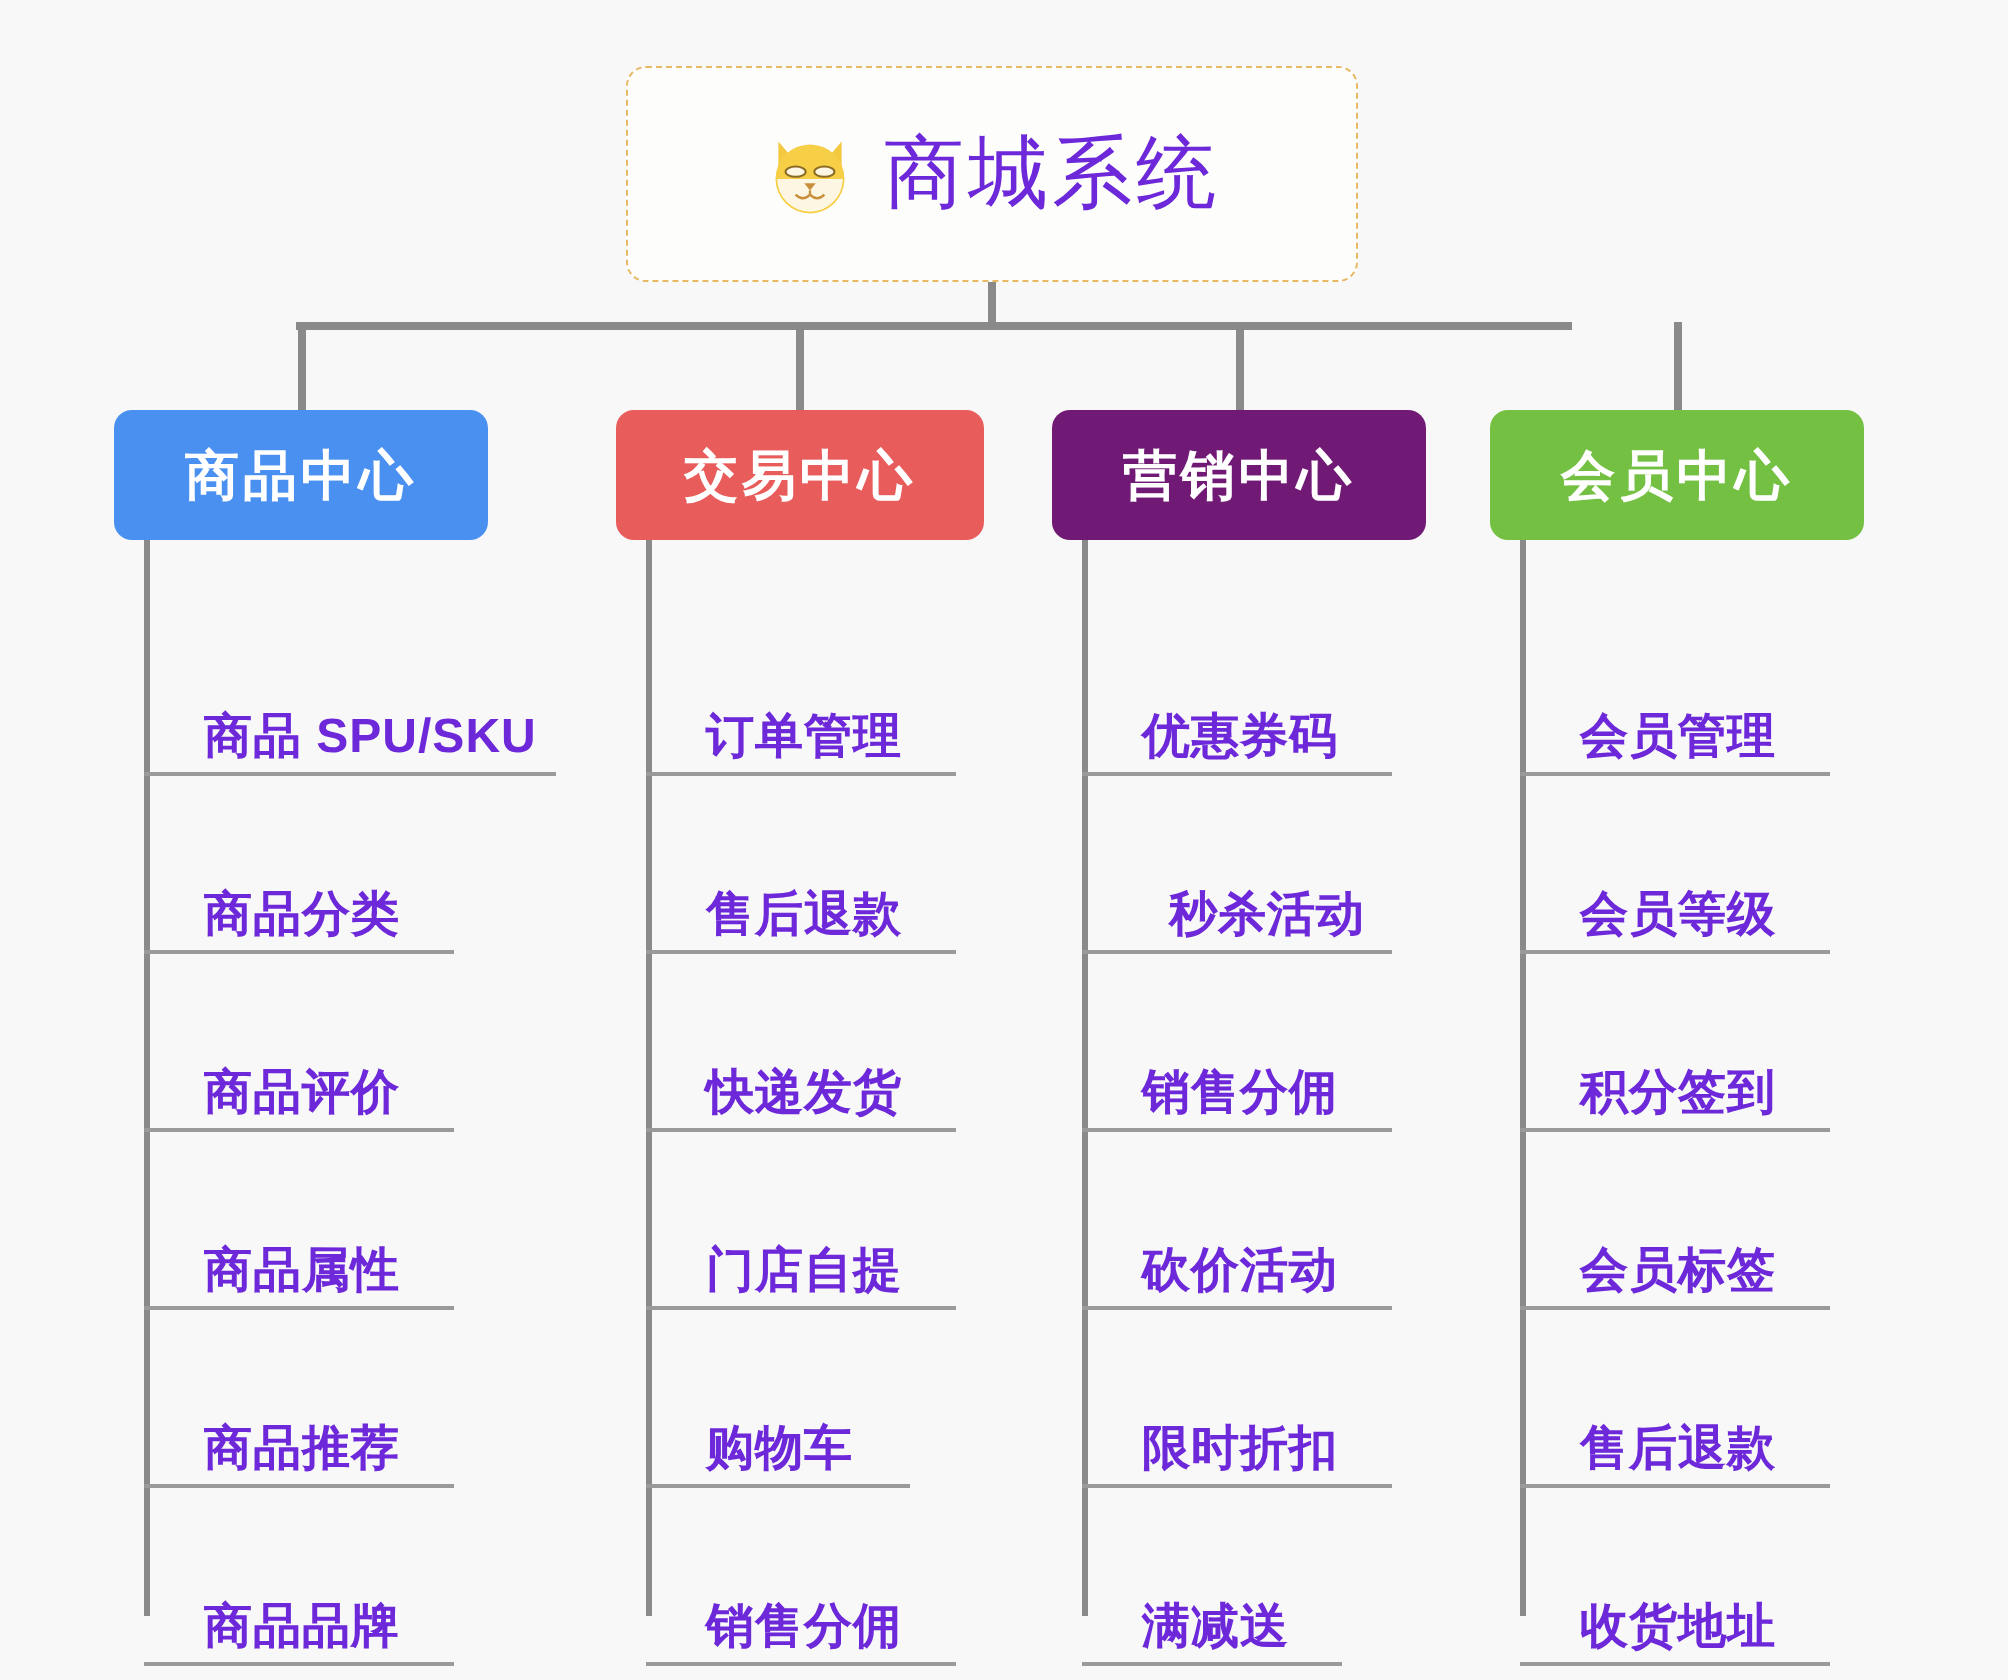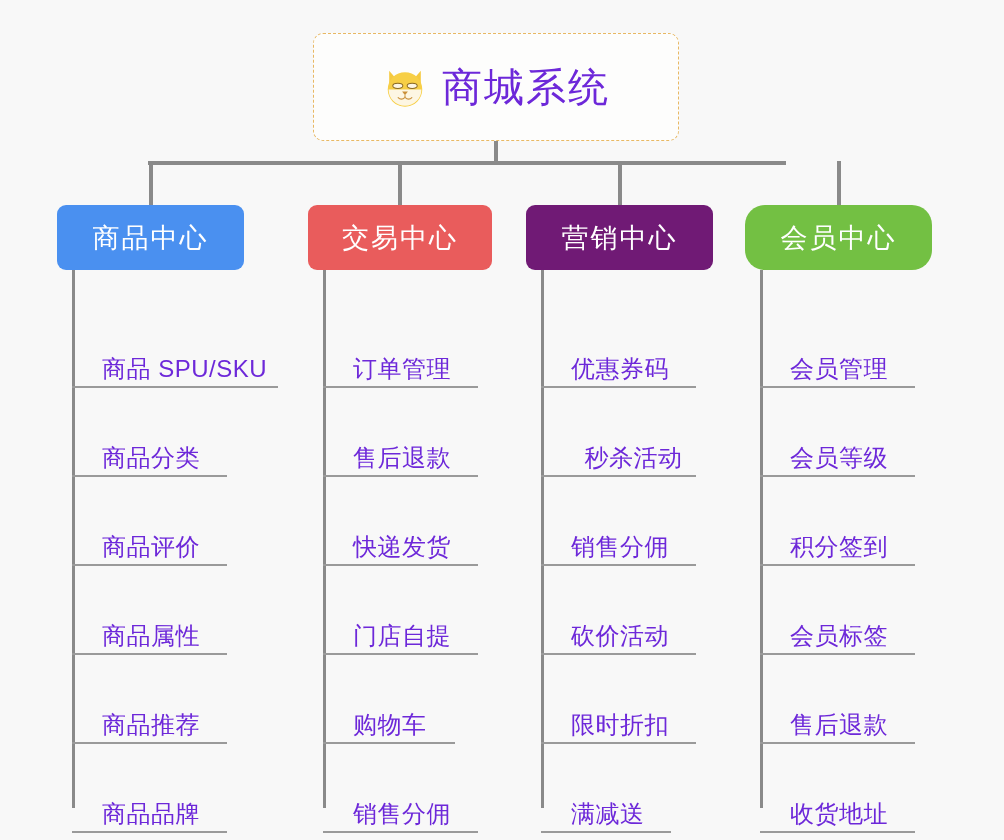--- a/index.html
+++ b/index.html
@@ -70,20 +70,21 @@
   .conn-drop {
     top: 161px;
     width: 4px;
     height: 44px;
   }
 
   
   .category {
     position: absolute;
     top: 205px;
+    font-weight: bold;
   }
   .cat-header {
     height: 65px;
     border-radius: 9px;
     display: flex;
     align-items: center;
     justify-content: center;
     color: #ffffff;
     font-size: 27px;
     letter-spacing: 2px;
@@ -222,21 +223,21 @@
           </div>
           <div class="leaf" style="top: 430px; width: 155px;">
             <span class="leaf-label">限时折扣</span>
           </div>
           <div class="leaf" style="top: 519px; width: 130px;">
             <span class="leaf-label">满减送</span>
           </div>
         </div>
       </div>
       <div class="category" style="left: 745px; width: 187px;">
-        <div class="cat-header" style="background: rgb(115, 192, 67); border-radius: 20px;">
+        <div class="cat-header" style="background: rgb(115, 192, 67);">
           <span>会员中心</span>
         </div>
         <div class="cat-trunk" style="height: 538px; background: rgb(138, 138, 138);"></div>
         <div class="leaf-list">
           <div class="leaf" style="top: 74px; width: 155px;">
             <span class="leaf-label">会员管理</span>
           </div>
           <div class="leaf" style="top: 163px; width: 155px;">
             <span class="leaf-label">会员等级</span>
           </div>

